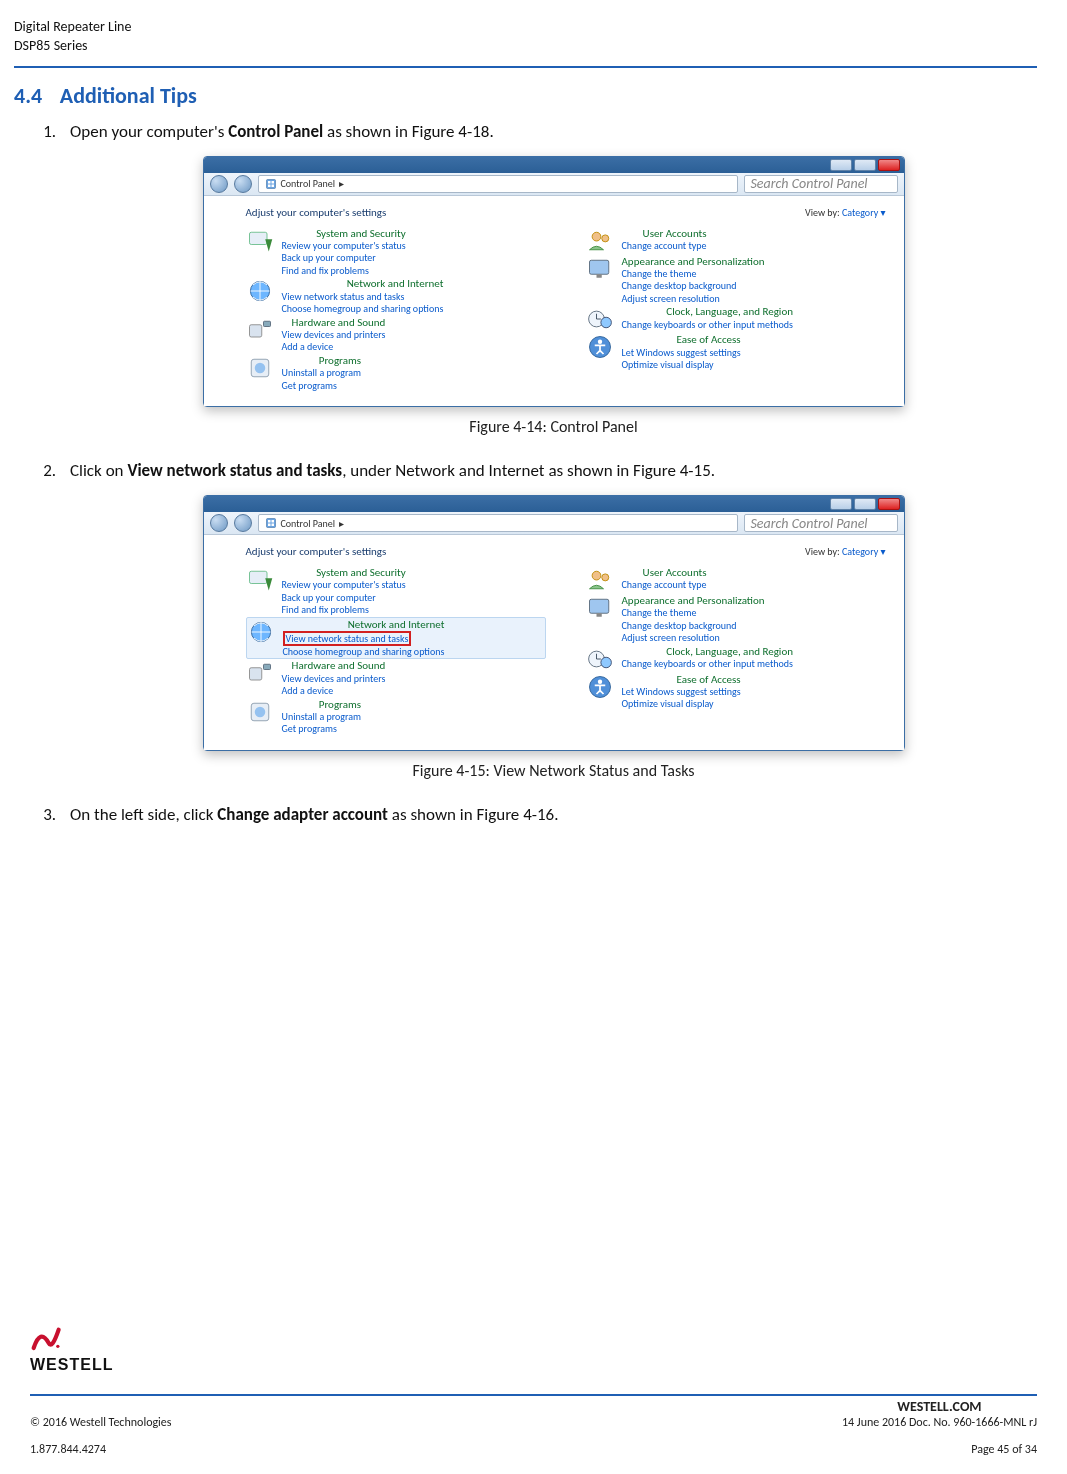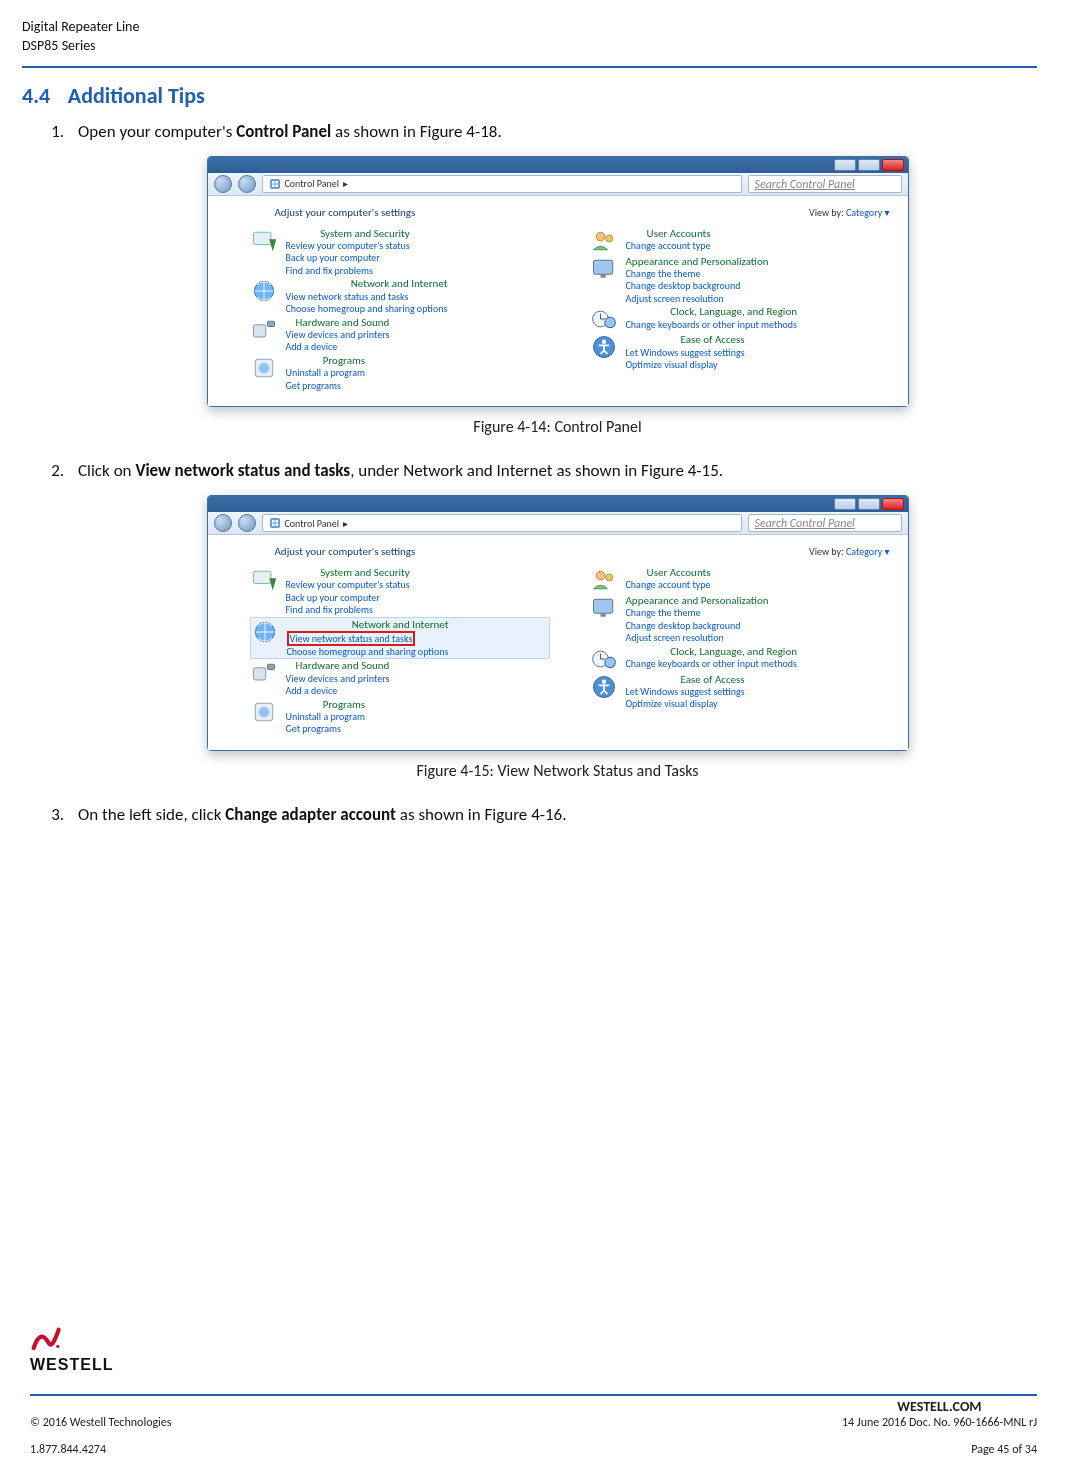--- a/index.html
+++ b/index.html
@@ -8,21 +8,21 @@
     background: #fff;
     font-family: "Segoe UI", Calibri, Arial, sans-serif;
     color: #222;
     width: 1067px;
   }
   .page {
     position: relative;
     width: 1067px;
     height: 1474px;
     box-sizing: border-box;
-    padding: 18px 30px 0 22px;
+    padding: 18px 30px 0 14px;
   }
   .hdr-left {
     font-size: 14px;
     line-height: 1.35;
     color: #111;
   }
   .hr-blue {
     border: none;
     border-top: 2px solid #1f5fb4;
     margin: 10px 0 14px 0;
@@ -116,30 +116,30 @@
     font-size:10px;
     gap:4px;
   }
   .mini-icon {
     width:12px;height:12px;
     display:inline-flex;align-items:center;justify-content:center;
   }
   .search-box {
     width: 140px; height:16px;
     background:#fff; border:1px solid #a7b7c8; border-radius:2px;
-    color:#888; font-size:12px; font-style:italic;
-    display:flex; align-items:center; padding:0 6px;text-decoration:underline;
+    color:#888; font-size:14px; font-style:italic;
+    display:flex; align-items:center; padding:0 6px;
   }
   .win-body {
     padding: 10px 18px 14px 42px;
     background:#fff;
   }
   .adjust-row {
     display:flex; justify-content:space-between; align-items:flex-end;
-    font-size:11px; color:#1a3d6e; margin-bottom:8px;margin-left:25px;
+    font-size:11px; color:#1a3d6e; margin-bottom:8px;
   }
   .adjust-row .viewby { color:#333; font-size:10px; }
   .adjust-row .viewby .cat { color:#0a5bcc; }
   .cp-grid {
     display:grid;
     grid-template-columns: 1fr 1fr;
     column-gap: 40px; row-gap: 6px;
   }
   .cp-item {
     display:flex; gap:8px; align-items:flex-start;

